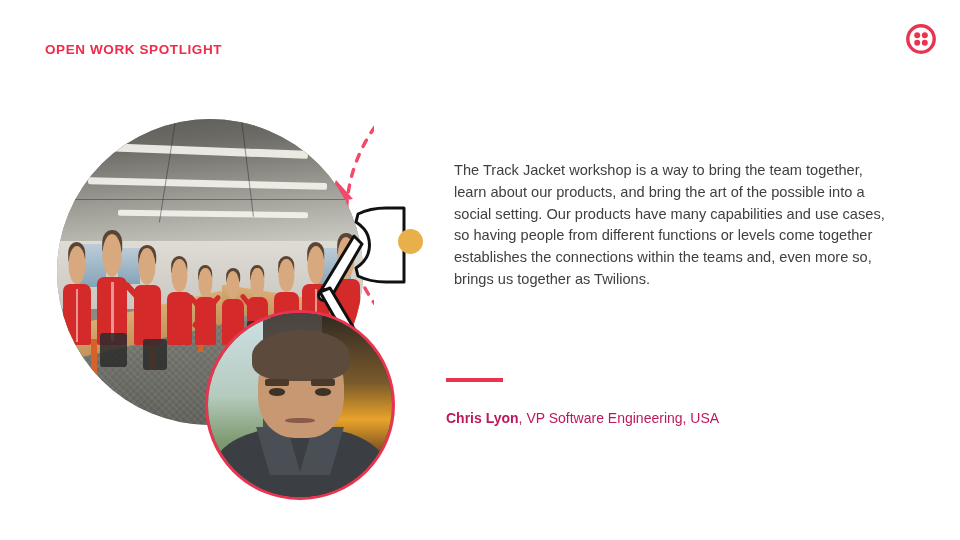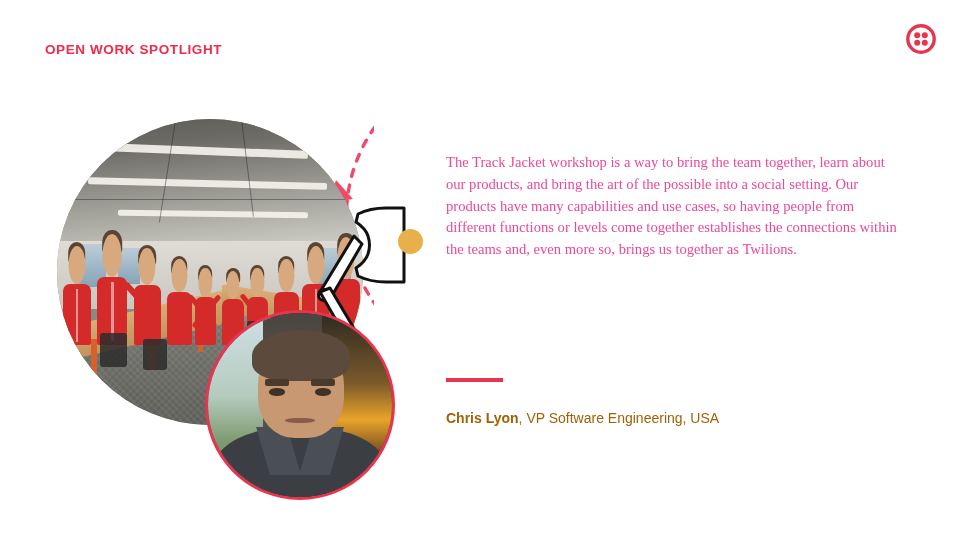--- a/index.html
+++ b/index.html
@@ -229,43 +229,43 @@
   }
 
   
   .copy {
     position: absolute;
     left: 446px;
     top: 152px;
     width: 452px;
   }
   .copy p {
-    margin: 0;
+    margin: 8px;
     font-size: 14.6px;
     line-height: 21.8px;
-    color: #ec4899;
-    font-family: Liberation Serif, serif;
+    color: #404040;
+    font-family: Liberation Sans, sans-serif;
   }
   .copy p + p { margin-top: 21px; }
 
   .divider {
     position: absolute;
     left: 446px;
     top: 378px;
     width: 57px;
     height: 4px;
     background: #E8344F;
   }
 
   .attrib {
     position: absolute;
     left: 446px;
     top: 410px;
     font-size: 14px;
-    color: #a16207;
+    color: #be185d;
     white-space: nowrap;
   }
   .attrib .name { font-weight: bold; }
 </style>
 </head>
 <body>
 
 <div class="slide">
 
   <div class="eyebrow">OPEN WORK SPOTLIGHT</div>

